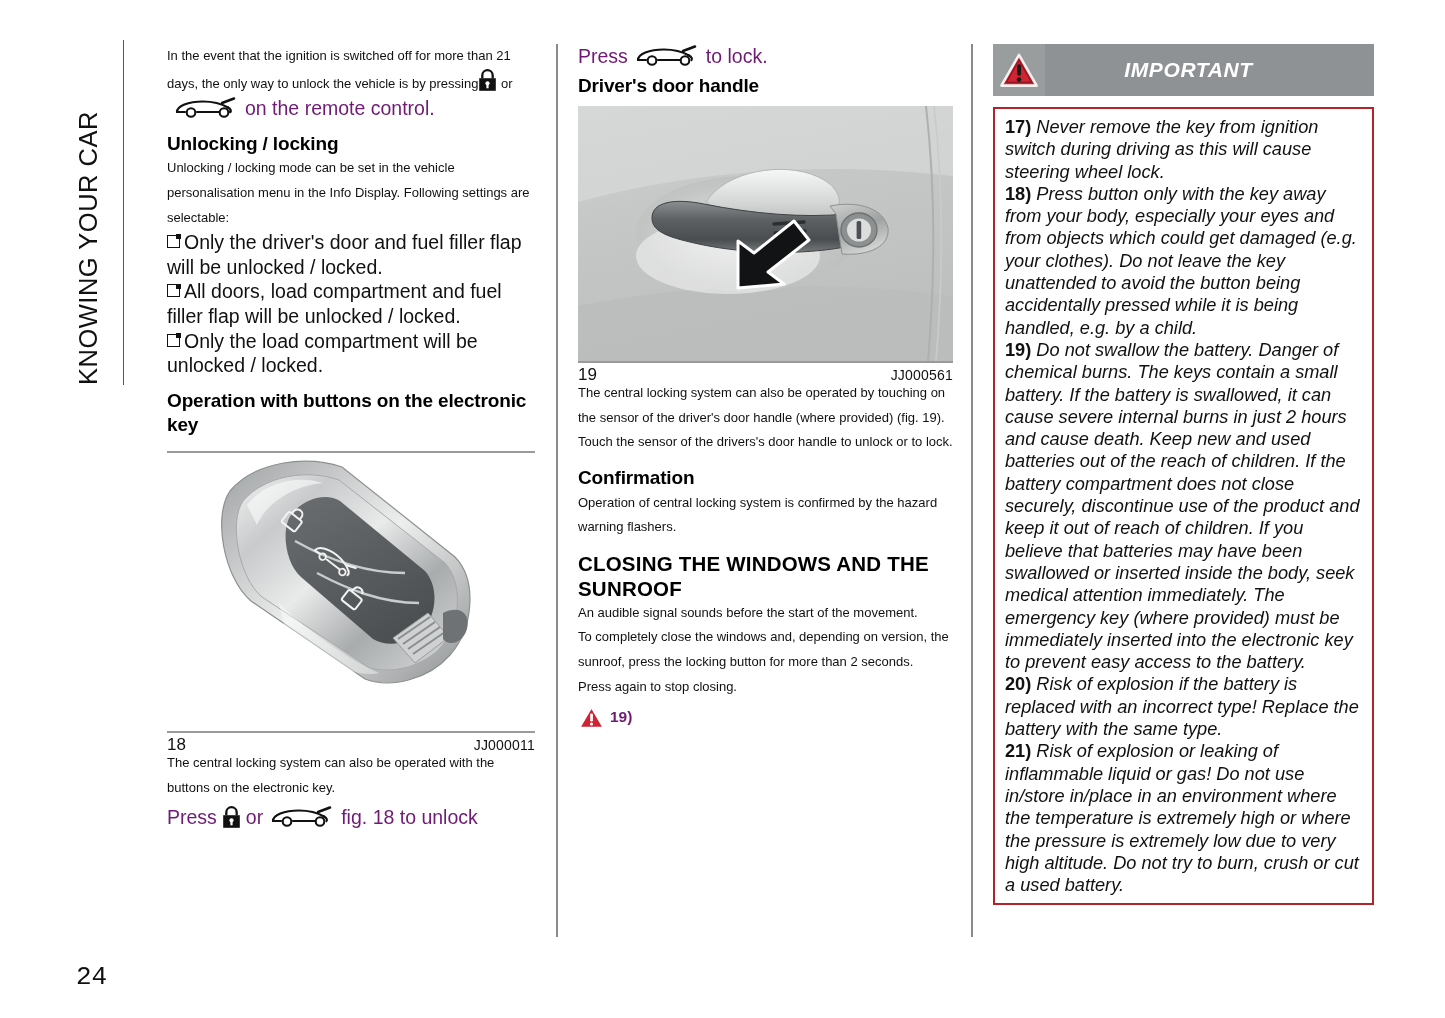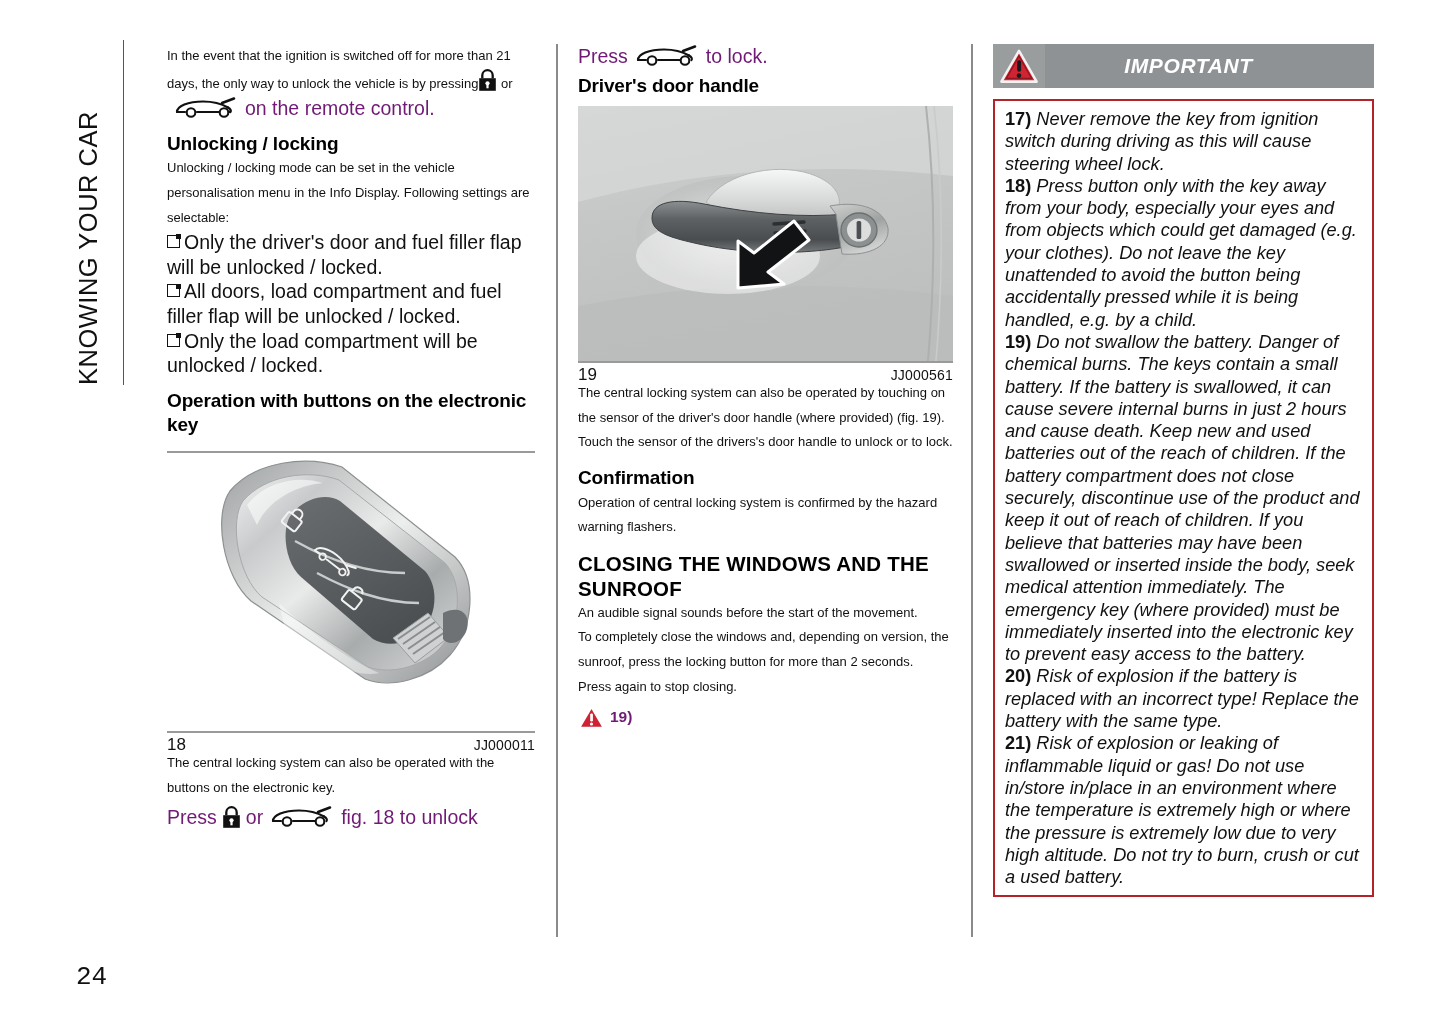--- a/index.html
+++ b/index.html
@@ -157,21 +157,21 @@
     padding-top: 2px;
     gap: 8px;
   }
   .fig-caption .figno { font-size: 17px; }
   .fig-caption .figcode { font-size: 14px; font-weight: normal; letter-spacing: 0.2px; }
 
   
   .imp-header {
     display: flex;
     align-items: stretch;
-    height: 44px;
+    height: 52px;
     background: #8e9294;
   }
   .imp-header .icon-cell {
     width: 52px;
     display: flex;
     align-items: center;
     justify-content: center;
     background: #9a9d9e;
   }
   .imp-header .title-cell {

